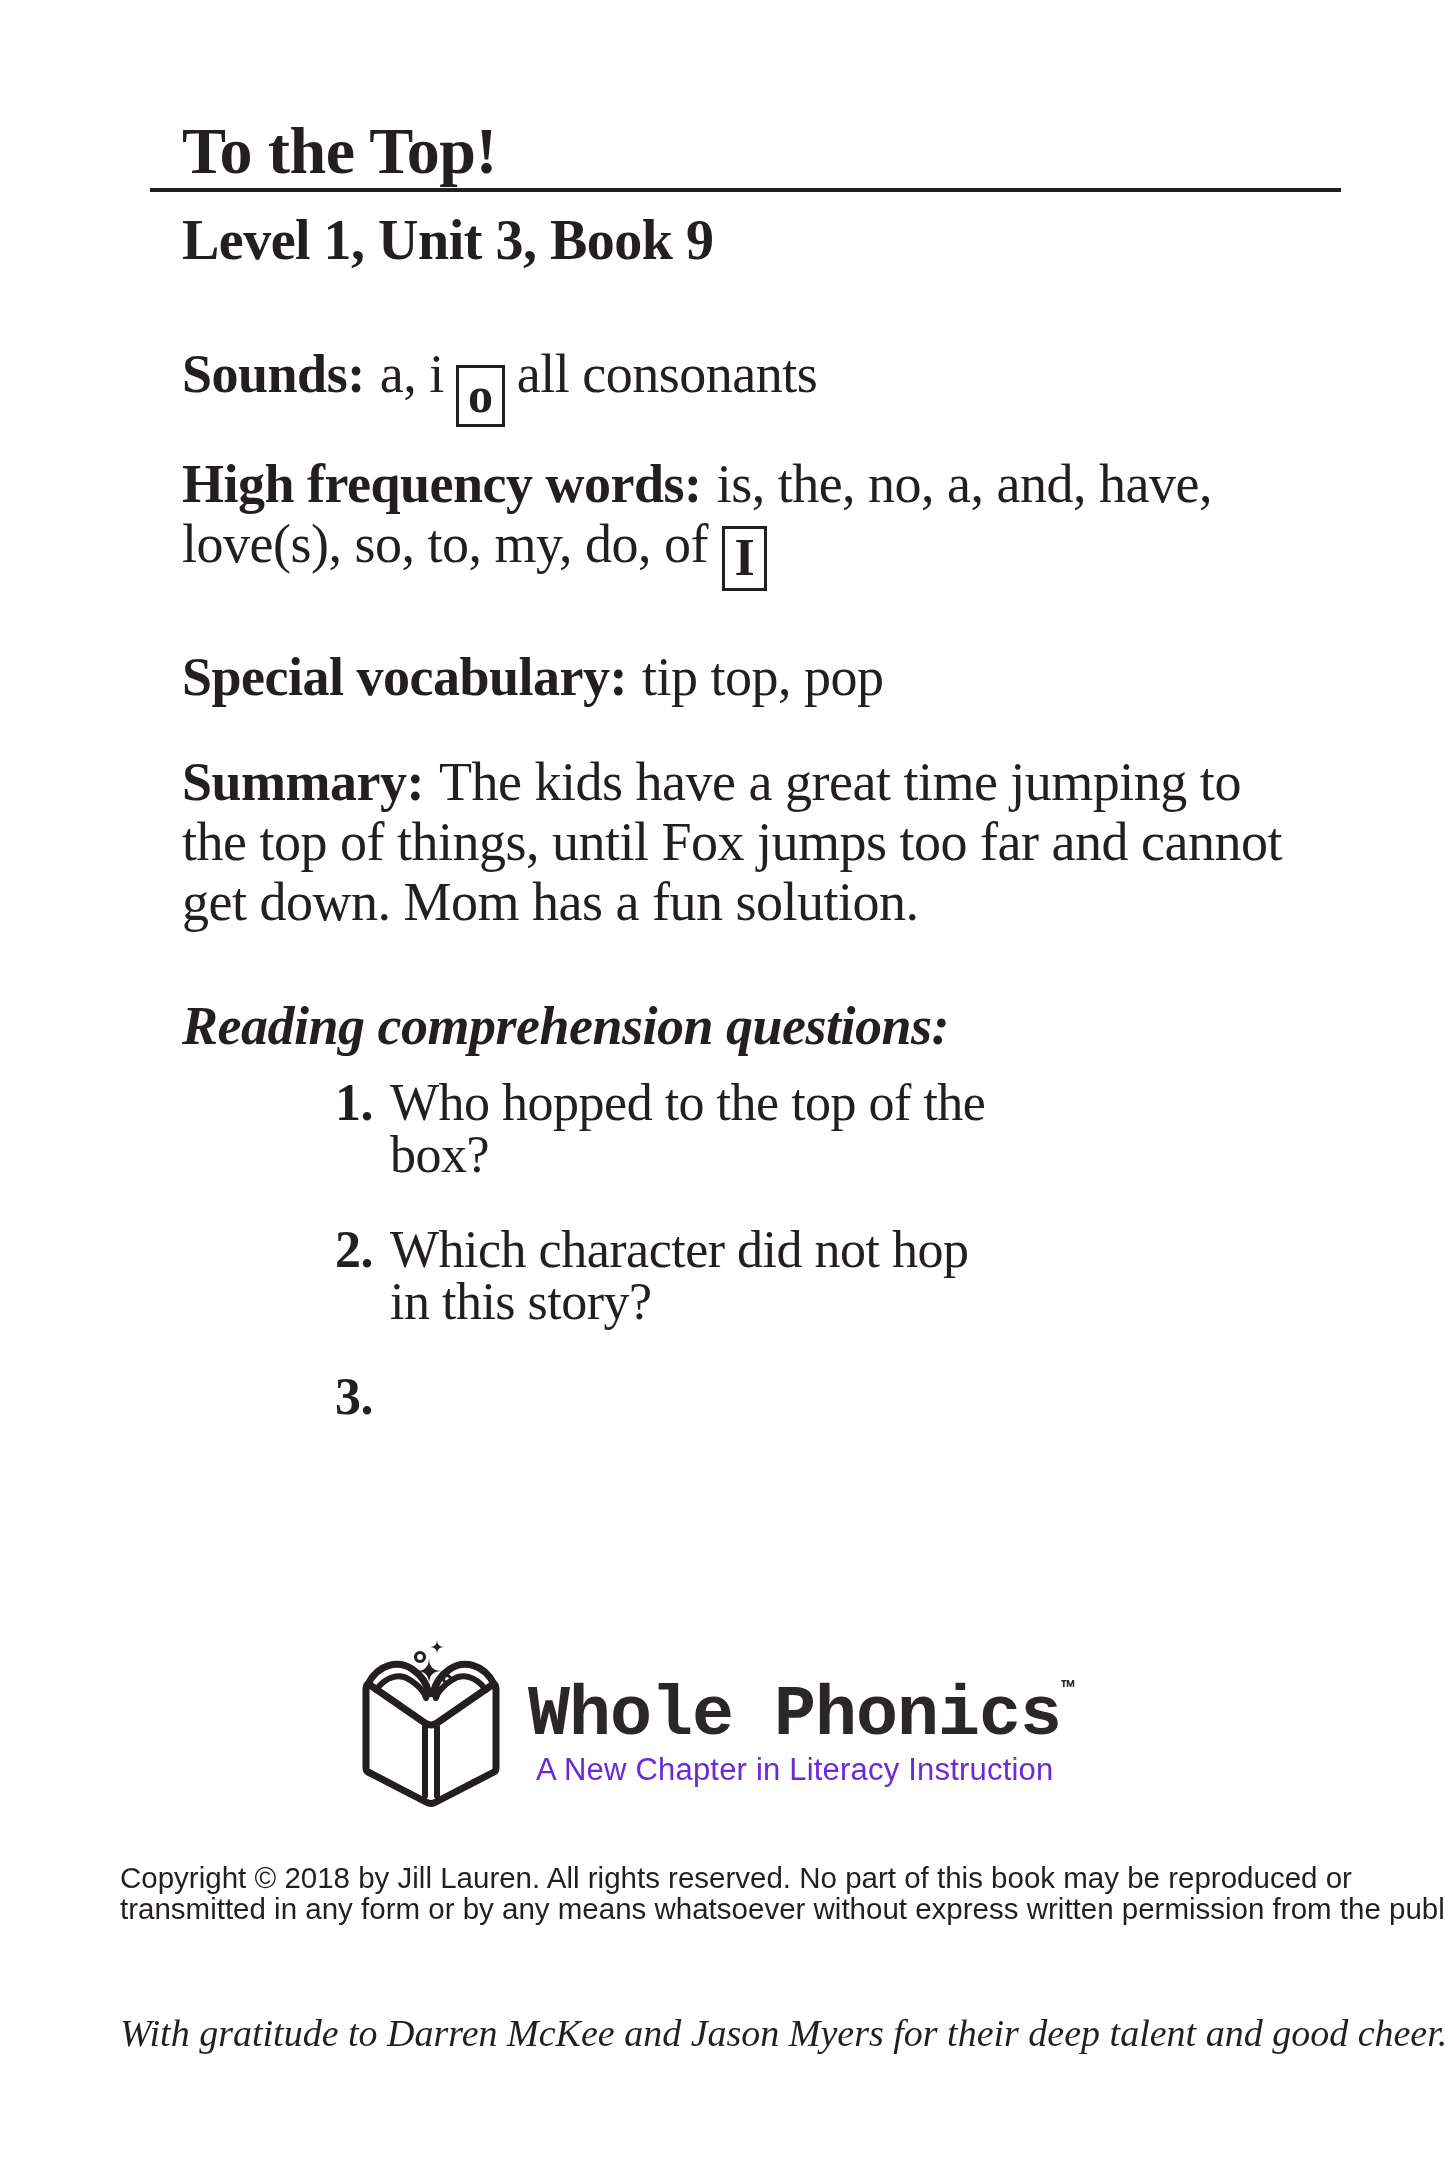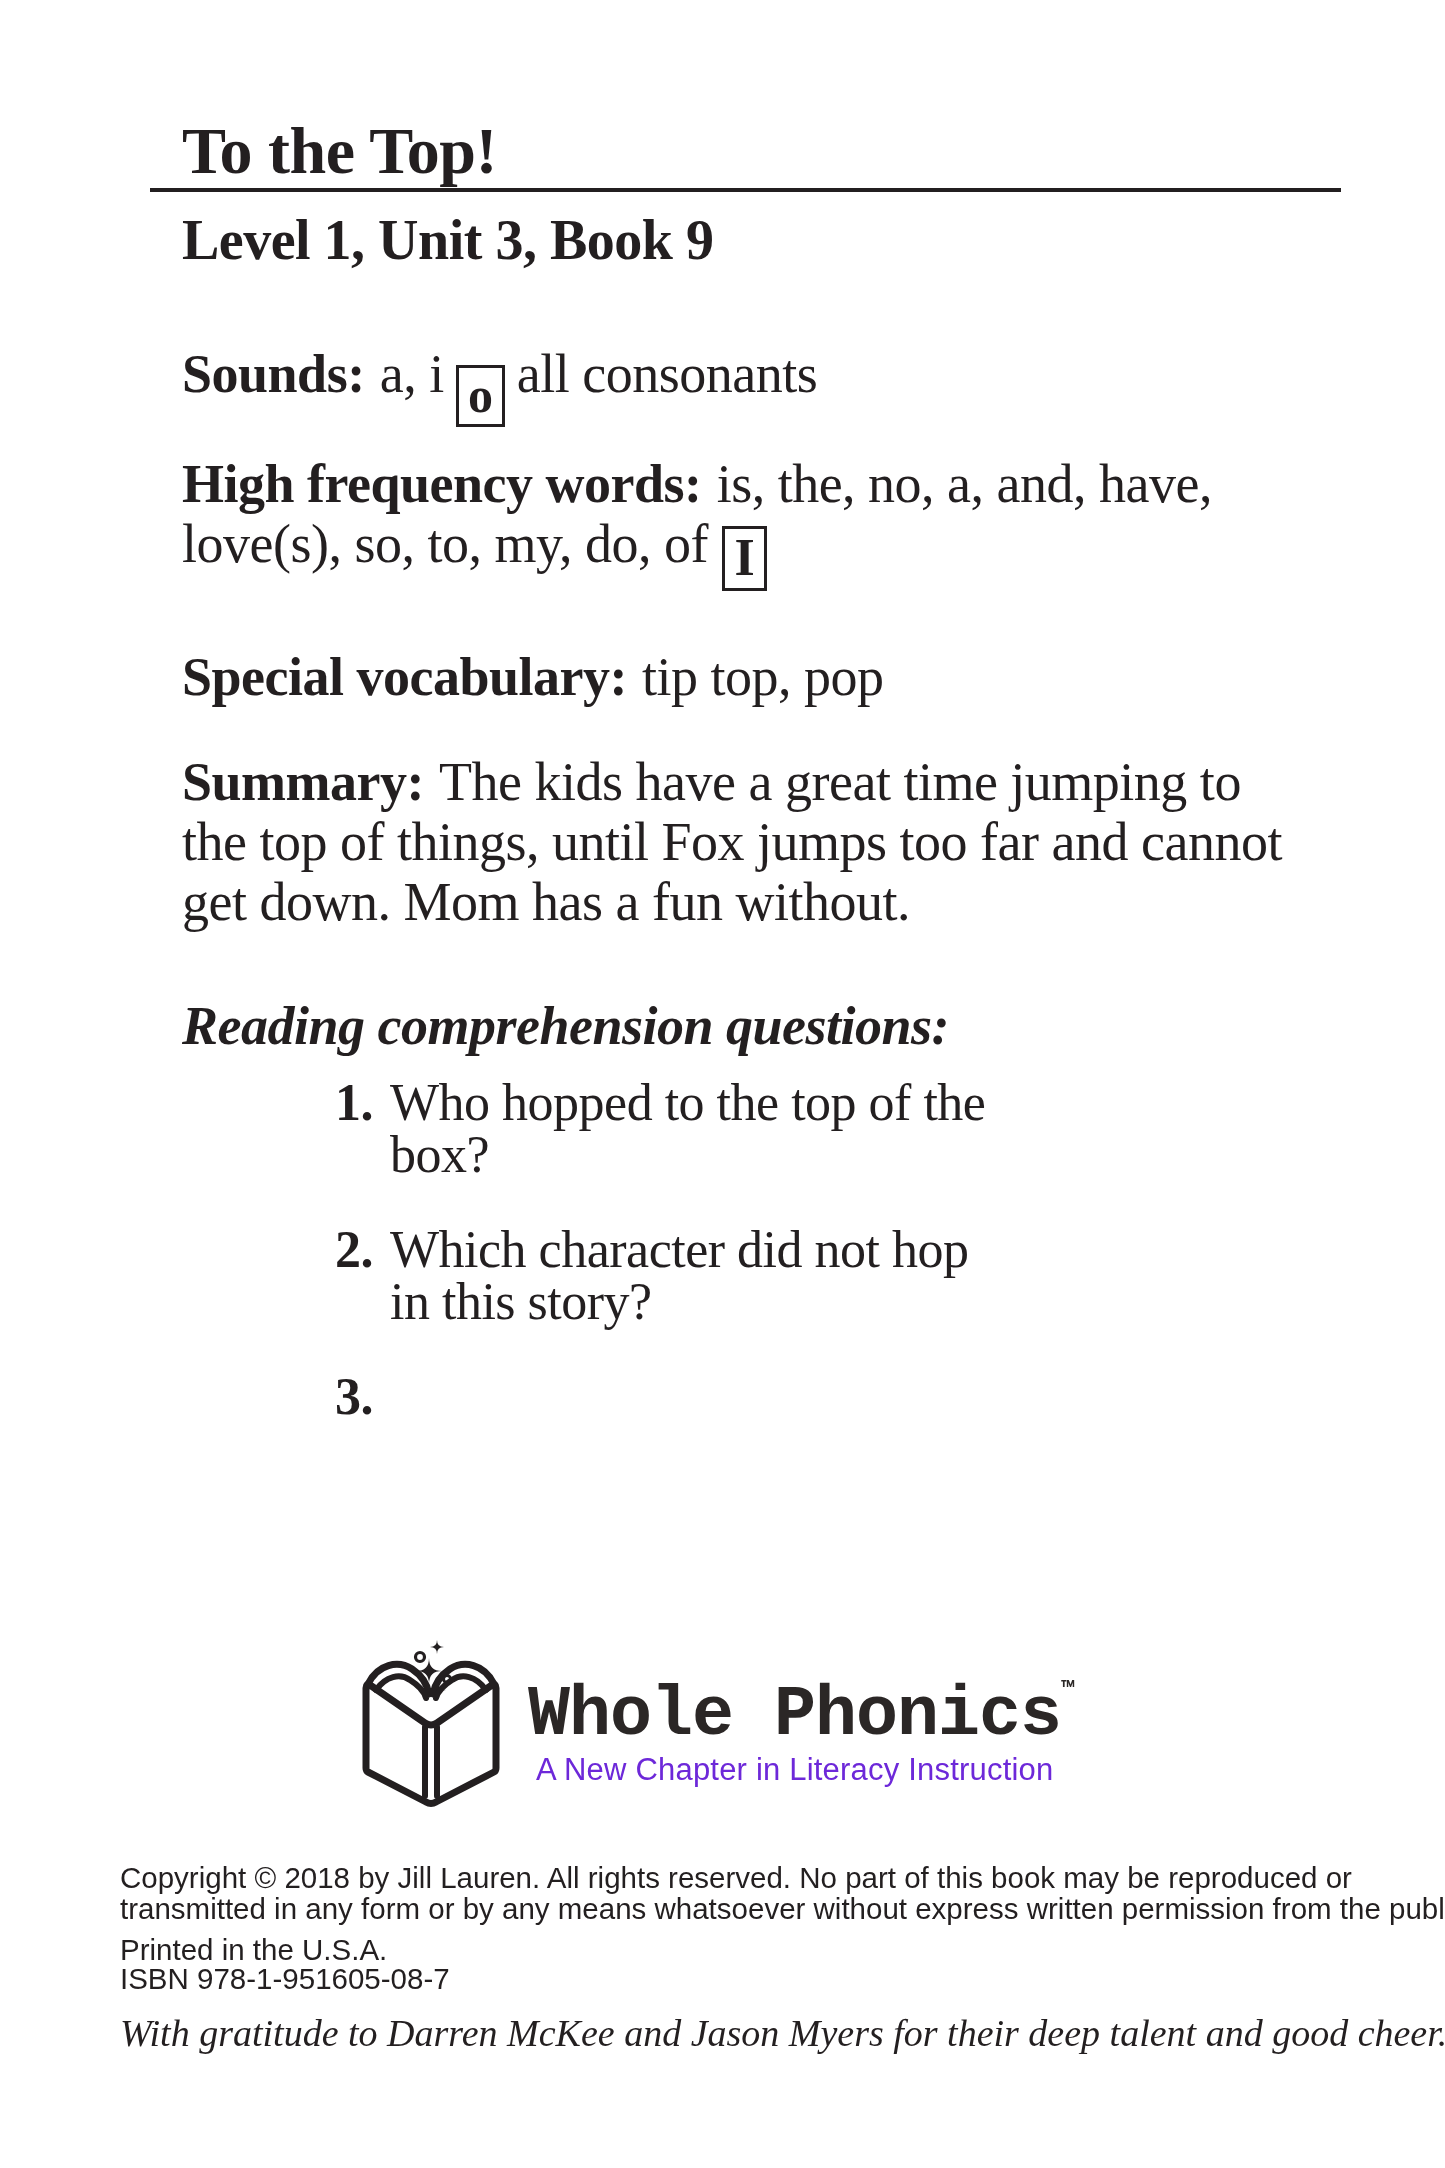--- a/index.html
+++ b/index.html
@@ -78,21 +78,21 @@
     <div class="q-line"><span>love(s), so, to, my, do, of</span><span class="letterbox box-i">I</span></div>
   </div>
 
   <div class="abs ml bodytext special">
     <span class="label">Special vocabulary:</span><span>tip top, pop</span>
   </div>
 
   <div class="abs ml bodytext summary">
     <div class="q-line"><span class="label">Summary:</span><span>The kids have a great time jumping to</span></div>
     <div class="q-line">the top of things, until Fox jumps too far and cannot</div>
-    <div class="q-line">get down. Mom has a fun without.</div>
+    <div class="q-line">get down. Mom has a fun solution.</div>
   </div>
 
   <div class="abs ml qheading">Reading comprehension questions:</div>
 
   <div class="question q1">
     <span class="q-num">1.</span>
     <div class="q-lines">
       <div class="q-line">Who hopped to the top of the</div>
       <div class="q-line">box?</div>
     </div>
@@ -132,20 +132,16 @@
     </svg>
     <div class="logo-name"><span>Whole Phonics</span><span class="logo-tm">™</span></div>
     <div class="logo-tagline">A New Chapter in Literacy Instruction</div>
   </div>
 
   <div class="abs sans copyright">
     <div class="q-line">Copyright © 2018 by Jill Lauren. All rights reserved. No part of this book may be reproduced or</div>
     <div class="q-line">transmitted in any form or by any means whatsoever without express written permission from the publisher.</div>
   </div>
 
-  <div class="abs sans printedblock">
-    <div class="q-line">Printed in the U.S.A.</div>
-    <div class="q-line">ISBN 978-1-951605-08-7</div>
-  </div>
 
   <div class="abs gratitude">With gratitude to Darren McKee and Jason Myers for their deep talent and good cheer.</div>
 
 </div>
 
 </body></html>

